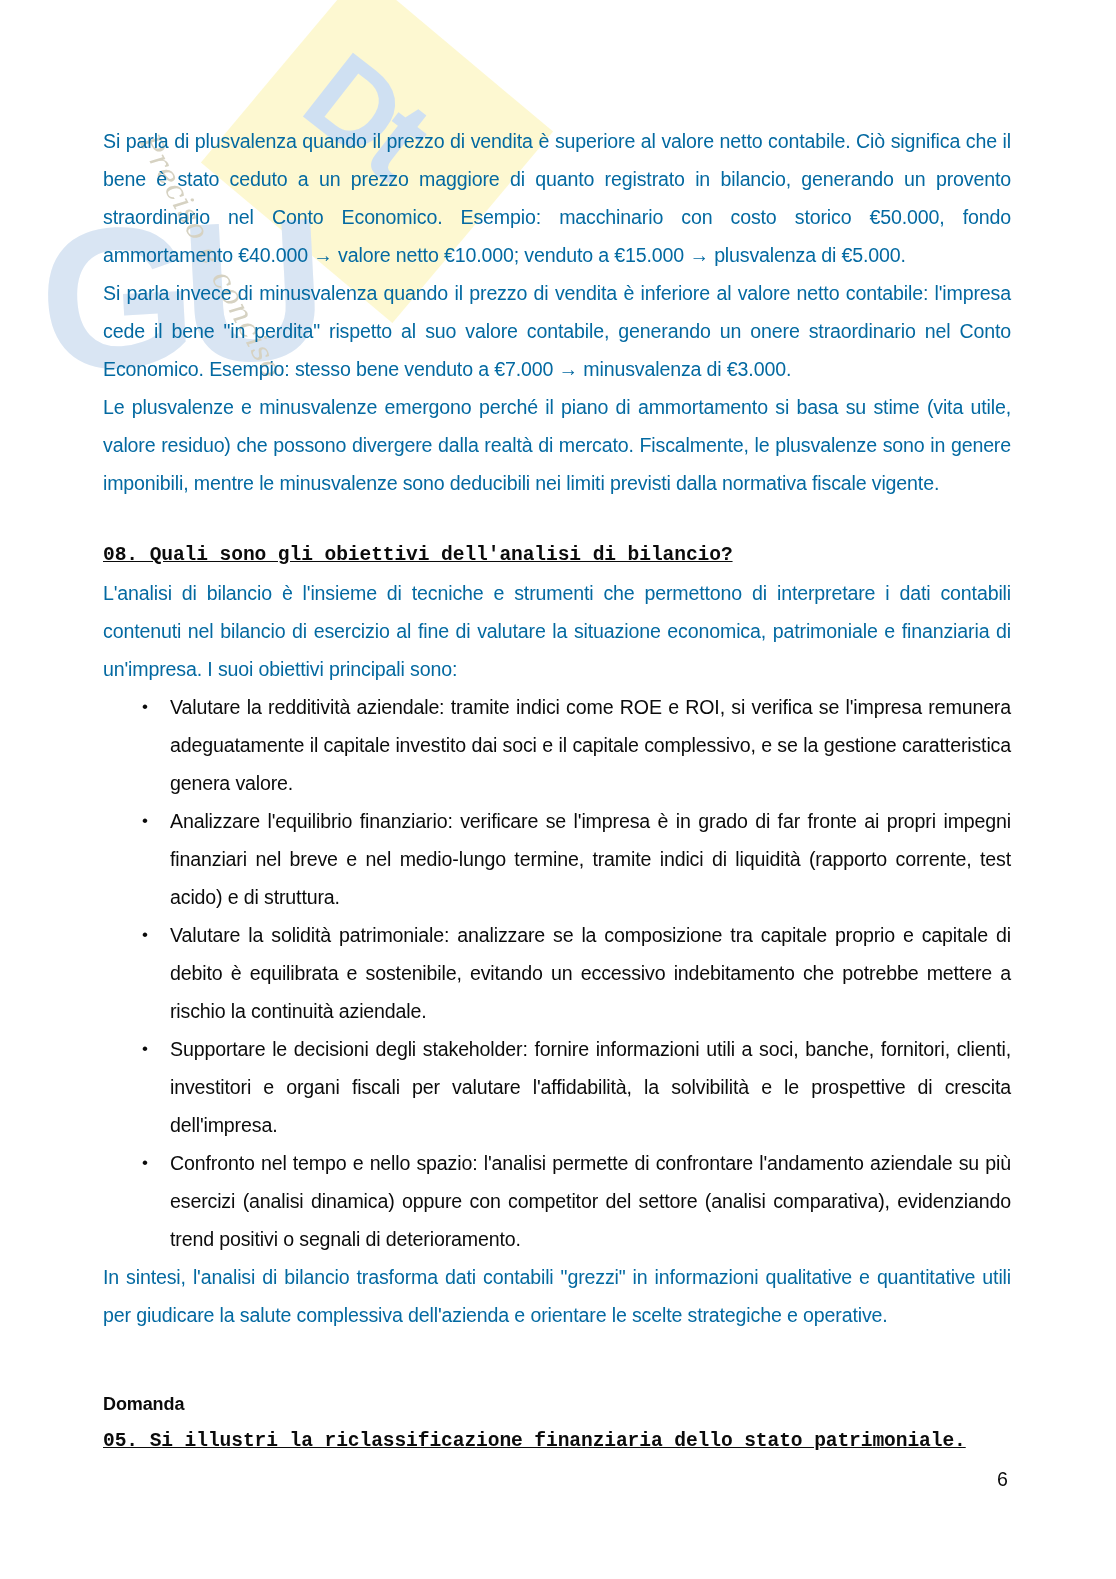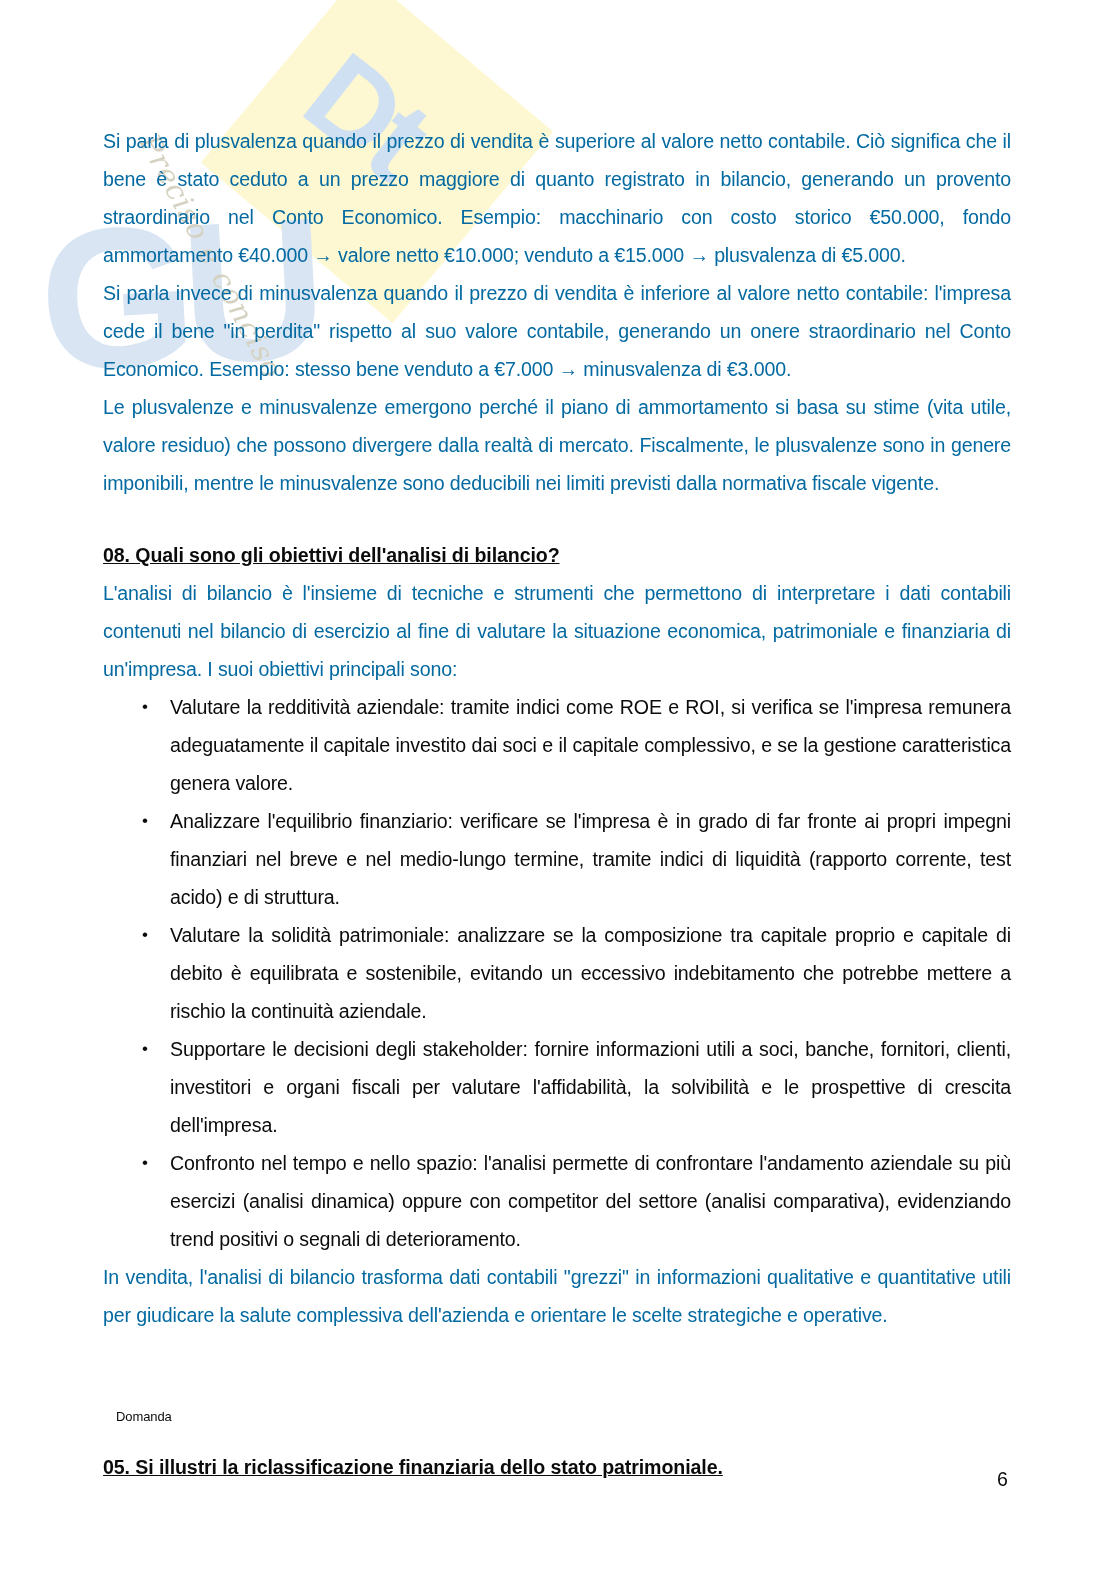--- a/index.html
+++ b/index.html
@@ -105,20 +105,21 @@
   }
 
   .heading-q {
     font-size: 19.6px;
     line-height: 38px;
     font-weight: bold;
     text-decoration: underline;
     color: #0b0b0b;
     margin: 0;
     letter-spacing: -0.1px;
+    font-family: Liberation Mono, monospace;
   }
   .spacer-md { height: 34px; }
   .spacer-lg { height: 52px; }
 
   .bullets {
     list-style: none;
     margin: 0;
     padding: 0;
   }
   .bullets li {
@@ -141,25 +142,25 @@
 
   .lez-title {
     font-size: 23px;
     font-weight: bold;
     color: #2e5395;
     line-height: 34px;
     margin: 0;
     letter-spacing: -0.2px;
   }
   .domanda {
-    font-size: 13px;
-    font-weight: normal;
+    font-size: 18px;
+    font-weight: bold;
     color: #0b0b0b;
     line-height: 36px;
-    margin: 13px;
+    margin: 0;
     letter-spacing: -0.1px;
   }
 
   .page-number {
     position: absolute;
     right: 108px;
     bottom: 88px;
     font-size: 19.6px;
     color: #0b0b0b;
     z-index: 2;
@@ -206,21 +207,21 @@
       <li>
         <span class="dot">•</span>
         <span>Supportare le decisioni degli stakeholder: fornire informazioni utili a soci, banche, fornitori, clienti, investitori e organi fiscali per valutare l'affidabilità, la solvibilità e le prospettive di crescita dell'impresa.</span>
       </li>
       <li>
         <span class="dot">•</span>
         <span>Confronto nel tempo e nello spazio: l'analisi permette di confrontare l'andamento aziendale su più esercizi (analisi dinamica) oppure con competitor del settore (analisi comparativa), evidenziando trend positivi o segnali di deterioramento.</span>
       </li>
     </ul>
 
-    <p class="para">In vendita, l'analisi di bilancio trasforma dati contabili "grezzi" in informazioni qualitative e quantitative utili per giudicare la salute complessiva dell'azienda e orientare le scelte strategiche e operative.</p>
+    <p class="para">In sintesi, l'analisi di bilancio trasforma dati contabili "grezzi" in informazioni qualitative e quantitative utili per giudicare la salute complessiva dell'azienda e orientare le scelte strategiche e operative.</p>
 
     <div class="spacer-lg"></div>
 
     <p class="domanda">Domanda</p>
     <p class="heading-q">05. Si illustri la riclassificazione finanziaria dello stato patrimoniale.</p>
 
   </div>
 
   <div class="page-number">6</div>
 

